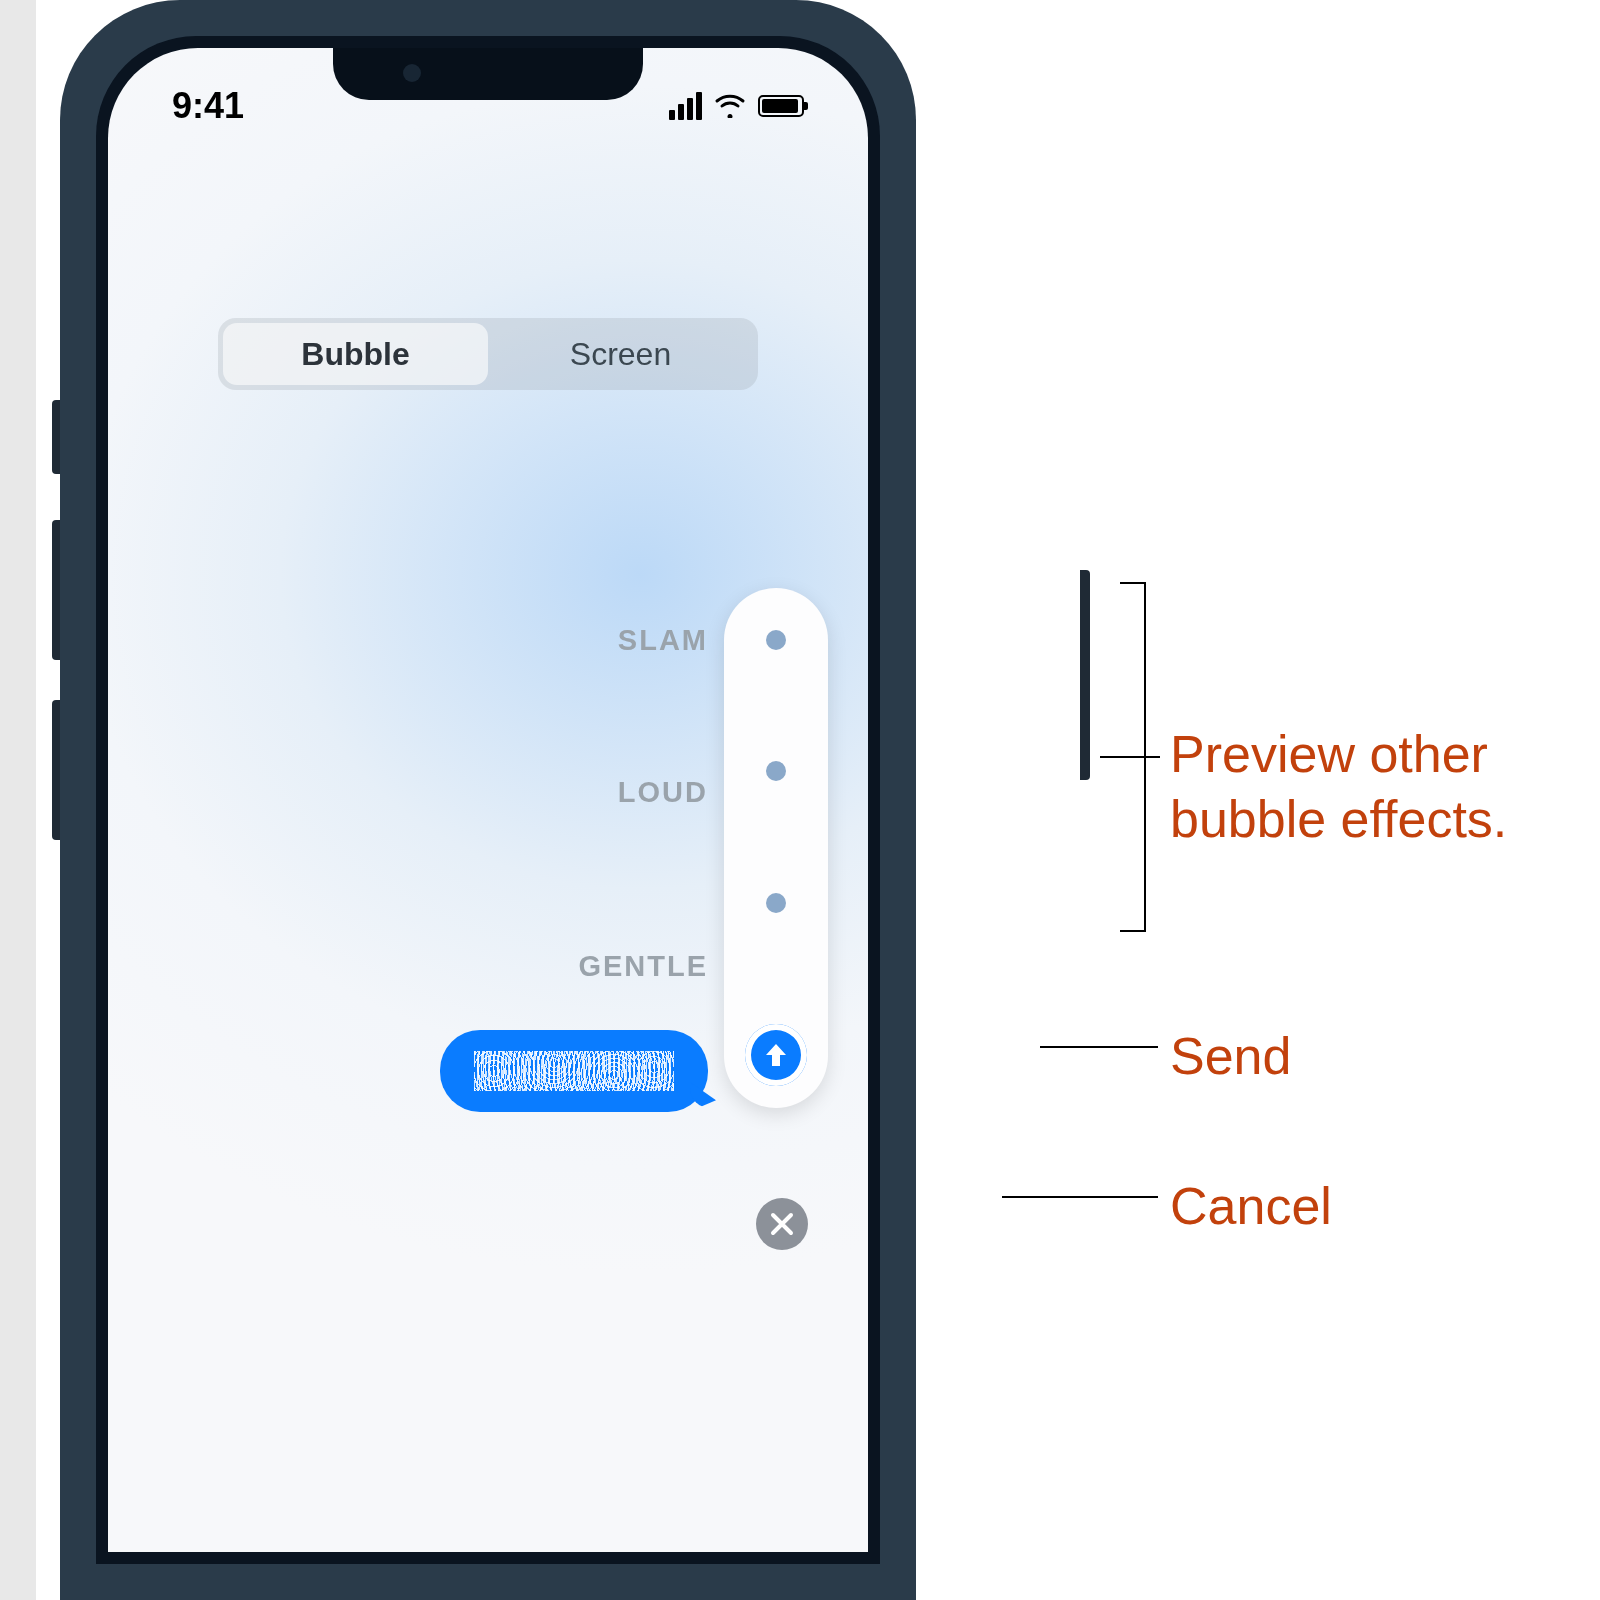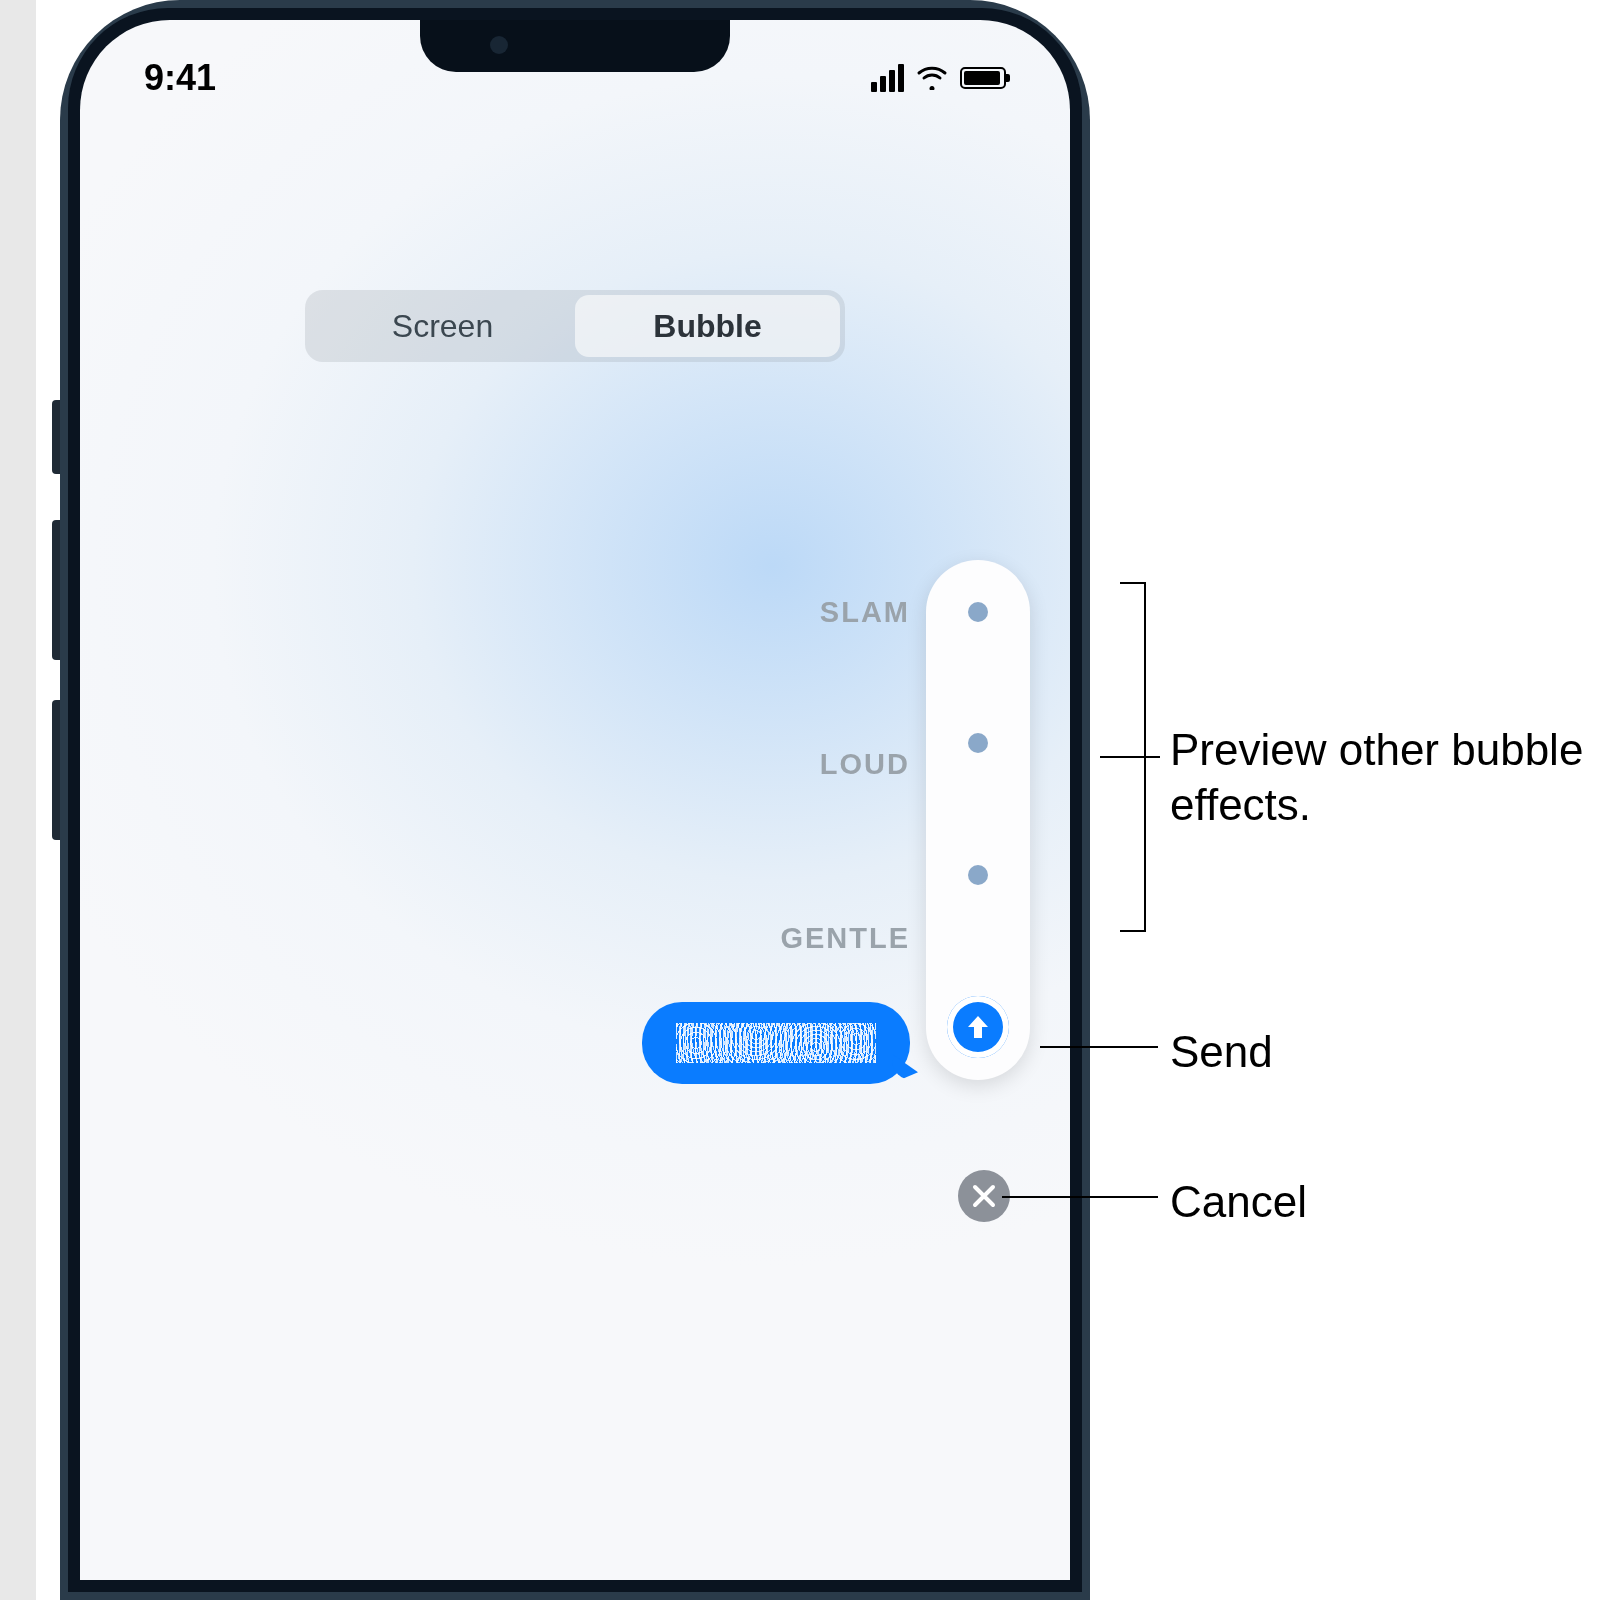--- a/index.html
+++ b/index.html
@@ -13,25 +13,25 @@
   .left-strip {
     position: absolute;
     left: 0; top: 0;
     width: 36px; height: 1600px;
     background: #e8e8e8;
   }
   .phone-frame {
     position: absolute;
     left: 60px;
     top: 0;
-    width: 1030px;
+    width: 856px;
     height: 1600px;
     background: #2a3b4a;
     border-radius: 120px 120px 0 0;
-    padding: 8px;
+    padding: 36px;
     text-decoration: underline;
   }
   .phone-inner {
     width: 100%;
     height: 100%;
     background: #0a1420;
     border-radius: 100px 100px 0 0;
     padding: 12px;
   }
   .screen {
@@ -235,22 +235,22 @@
 
   
   .hw-btn-left1 { position:absolute; left:52px; top:400px; width:8px; height:74px; background:#1f2a35; border-radius:4px 0 0 4px; }
   .hw-btn-left2 { position:absolute; left:52px; top:520px; width:8px; height:140px; background:#1f2a35; border-radius:4px 0 0 4px; }
   .hw-btn-left3 { position:absolute; left:52px; top:700px; width:8px; height:140px; background:#1f2a35; border-radius:4px 0 0 4px; }
   .hw-btn-right { position:absolute; left:1080px; top:570px; width:10px; height:210px; background:#1f2a35; border-radius:0 4px 4px 0; }
 
   
   .callout {
     position: absolute;
-    font-size: 44px;
-    color: #000000;
+    font-size: 52px;
+    color: #c2410c;
     font-weight: 400;
     line-height: 1.25;
   }
   .callout-preview { left: 1170px; top: 722px; }
   .callout-send { left: 1170px; top: 1024px; }
   .callout-cancel { left: 1170px; top: 1174px; }
 
   .callout-line {
     position: absolute;
     background: #000;
@@ -314,25 +314,25 @@
             </svg>
           </span>
           <span class="battery">
               <span class="battery-fill"></span>
             </span>
         </div>
       </div>
 
 
       <div class="segmented">
+        <div class="seg-item active">
+          <span>Bubble</span>
+        </div>
         <div class="seg-item">
           <span>Screen</span>
-        </div>
-        <div class="seg-item active">
-          <span>Bubble</span>
         </div>
       </div>
 
       <div class="effect-label lbl-slam">SLAM</div>
       <div class="effect-label lbl-loud">LOUD</div>
       <div class="effect-label lbl-gentle">GENTLE</div>
 
       <div class="bubble">
         <div class="noise"></div>
       </div>

